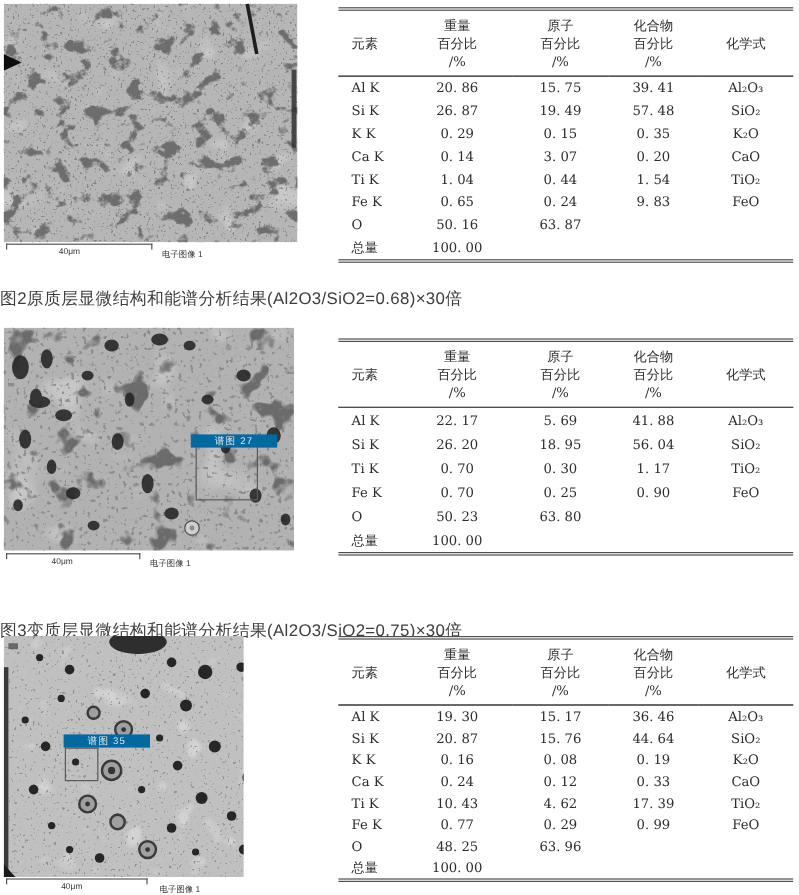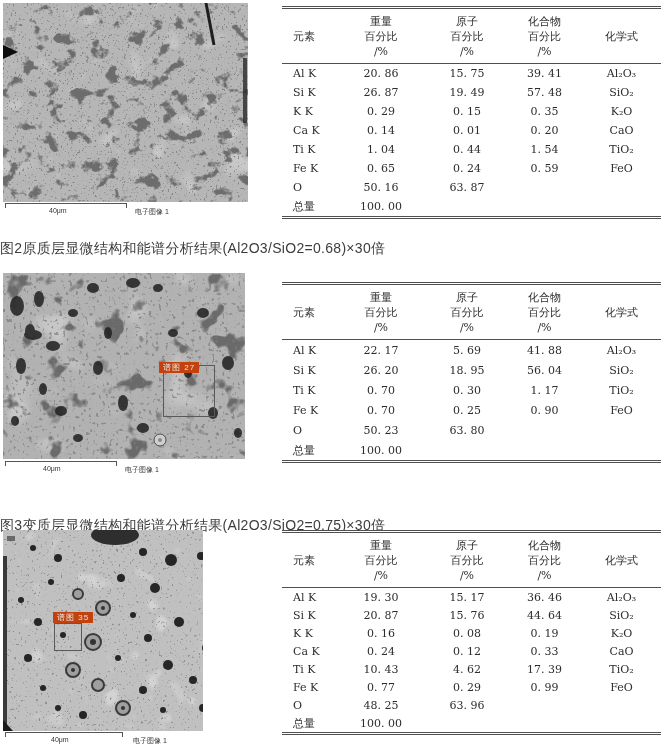--- a/index.html
+++ b/index.html
@@ -1,22 +1,22 @@
 <!DOCTYPE html>
 <html><head>
 <meta charset="utf-8">
 <style>
   html,body{margin:0;padding:0}
   body{width:666px;height:746px;position:relative;background:#fff;overflow:hidden;
        font-family:"Liberation Sans","DejaVu Sans",sans-serif;color:#2d2d2d}
   
   .micro{position:absolute;overflow:hidden}
   .micro svg{display:block}
-  .specchip{position:absolute;background:#c2410c;color:#e6e6e6;font-size:8px;line-height:11px;
-            padding:0 4px;white-space:nowrap;letter-spacing:1px}
+  .specchip{position:absolute;background:#0369a1;color:#e6e6e6;font-size:8px;line-height:11px;
+            padding:0 20px;white-space:nowrap;letter-spacing:1px}
   .specbox{position:absolute;border:1px solid #5a5a5a}
   
   .mfooter{position:absolute;height:14px;font-size:7px;color:#333}
   .sline{position:absolute;top:1px;height:4px;border-top:1px solid #555;
          border-left:1px solid #555;border-right:1px solid #555}
   .slabel{position:absolute;top:5px;white-space:nowrap}
   .ilabel{position:absolute;top:5px;white-space:nowrap}
   
   .caption{position:absolute;left:0;width:666px;font-size:14px;
            color:#3d3d3d;letter-spacing:.3px}
@@ -116,36 +116,36 @@
         <tr>
           <td>K K</td>
           <td>0. 29</td>
           <td>0. 15</td>
           <td>0. 35</td>
           <td>K₂O</td>
         </tr>
         <tr>
           <td>Ca K</td>
           <td>0. 14</td>
-          <td>0. 01</td>
+          <td>3. 07</td>
           <td>0. 20</td>
           <td>CaO</td>
         </tr>
         <tr>
           <td>Ti K</td>
           <td>1. 04</td>
           <td>0. 44</td>
           <td>1. 54</td>
           <td>TiO₂</td>
         </tr>
         <tr>
           <td>Fe K</td>
           <td>0. 65</td>
           <td>0. 24</td>
-          <td>0. 59</td>
+          <td>9. 83</td>
           <td>FeO</td>
         </tr>
         <tr>
           <td>O</td>
           <td>50. 16</td>
           <td>63. 87</td>
           <td></td>
           <td></td>
         </tr>
         <tr>

